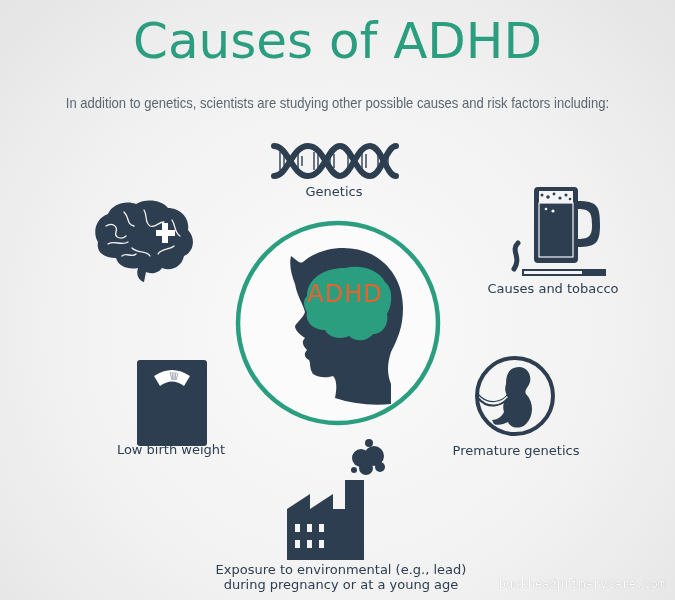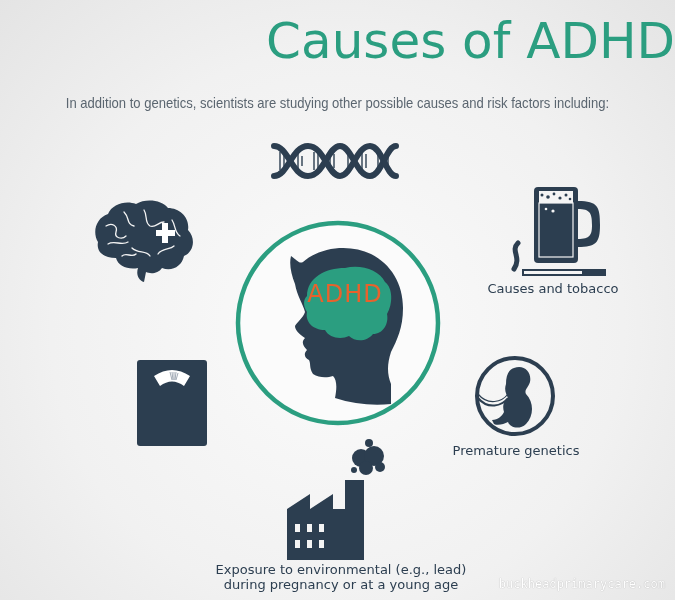--- a/index.html
+++ b/index.html
@@ -5,21 +5,21 @@
   * { margin: 0; padding: 0; box-sizing: border-box; }
   html, body { width: 675px; height: 600px; overflow: hidden; }
   body {
     position: relative;
     background: radial-gradient(ellipse at 50% 55%, #fbfbfb 0%, #f1f1f1 60%, #e4e4e4 100%);
     font-family: "DejaVu Sans", sans-serif;
     color: #2c3e50;
   }
   .abs { position: absolute; }
   .title {
-    left: 0; width: 675px; top: 12px; text-align: right;
+    left: 0; width: 675px; top: 12px; text-align: center;
     font-family: "DejaVu Sans", sans-serif;
     font-size: 50px; color: #2b9e80; letter-spacing: 0px;
     font-weight: normal;
   }
   .subtitle {
     left: 0; width: 675px; top: 95px; text-align: center;
     font-family: "Liberation Sans", sans-serif;
     font-size: 14.5px; color: #5b6670;
     transform: scaleX(0.9); transform-origin: 50% 50%;
   }
@@ -69,20 +69,21 @@
         <line x1="66" y1="16" x2="66" y2="30"></line>
       <line x1="80" y1="14" x2="80" y2="32"></line>
         <line x1="84" y1="16" x2="84" y2="30"></line>
       <line x1="94" y1="14" x2="94" y2="32"></line>
         <line x1="98" y1="16" x2="98" y2="30"></line>
       <line x1="110" y1="14" x2="110" y2="32"></line>
         <line x1="114" y1="18" x2="114" y2="28"></line>
       <line x1="120" y1="14" x2="120" y2="32"></line>
     </g>
   </svg>
+  <div class="abs label" style="left:0; width:132px; top:46px;">Genetics</div>
 </div>
 
 <div class="abs" style="left:88px; top:196px; width:112px; height:116px;">
   <svg width="112" height="90" viewBox="0 0 112 90">
     <path fill="#2c3e50" d="M10 46 C4 36 8 22 20 18 C24 8 38 4 48 8 C58 2 74 4 80 12 C92 12 102 22 100 34 C108 42 106 56 96 60 C94 70 84 76 74 72 C70 78 62 78 58 76 L56 86 C50 84 48 78 50 72 C40 74 30 70 28 62 C16 62 8 56 10 46 Z"></path>
     <g fill="none" stroke="#f4f4f4" stroke-width="1.3" stroke-linecap="round">
       <path d="M18 30 C24 26 30 30 28 36 C26 42 34 44 38 40"></path>
       <path d="M36 16 C42 22 38 28 46 30"></path>
       <path d="M56 14 C60 20 56 26 62 30 C68 32 70 26 76 26"></path>
       <path d="M20 48 C26 44 34 50 40 46"></path>
@@ -126,20 +127,21 @@
     <rect x="29" y="2" width="70" height="86" rx="3" fill="#2c3e50"></rect>
     <path d="M46 18 C58 10 70 10 82 18 L76 28 C68 22 60 22 52 28 Z" fill="#ffffff"></path>
     <g stroke="#8a96a3" stroke-width="0.8">
       <line x1="62" y1="14" x2="64" y2="22"></line>
         <line x1="64" y1="14" x2="65" y2="22"></line>
       <line x1="66" y1="14" x2="66" y2="22"></line>
         <line x1="68" y1="14" x2="67" y2="22"></line>
       <line x1="70" y1="15" x2="68" y2="22"></line>
     </g>
   </svg>
+  <div class="abs label" style="left:0; width:126px; top:84px;">Low birth weight</div>
 </div>
 
 <div class="abs" style="left:448px; top:354px; width:136px; height:110px;">
   <svg width="136" height="86" viewBox="0 0 136 86">
     <circle cx="67" cy="42" r="38" fill="none" stroke="#2c3e50" stroke-width="4"></circle>
 
     <path fill="#2c3e50" d="M66 14 C76 10 84 18 82 28 C80 34 76 36 78 40 C86 48 86 62 78 70 C72 76 62 74 60 68 C56 70 50 72 46 70 L44 66 C50 66 54 62 56 58 C54 52 56 46 60 44 C58 40 56 36 58 30 C58 22 60 16 66 14 Z"></path>
     <path d="M30 44 C40 56 54 52 60 44" fill="none" stroke="#2c3e50" stroke-width="2"></path>
     <path d="M30 40 C40 52 54 48 60 40" fill="none" stroke="#2c3e50" stroke-width="1.2"></path>
   </svg>

